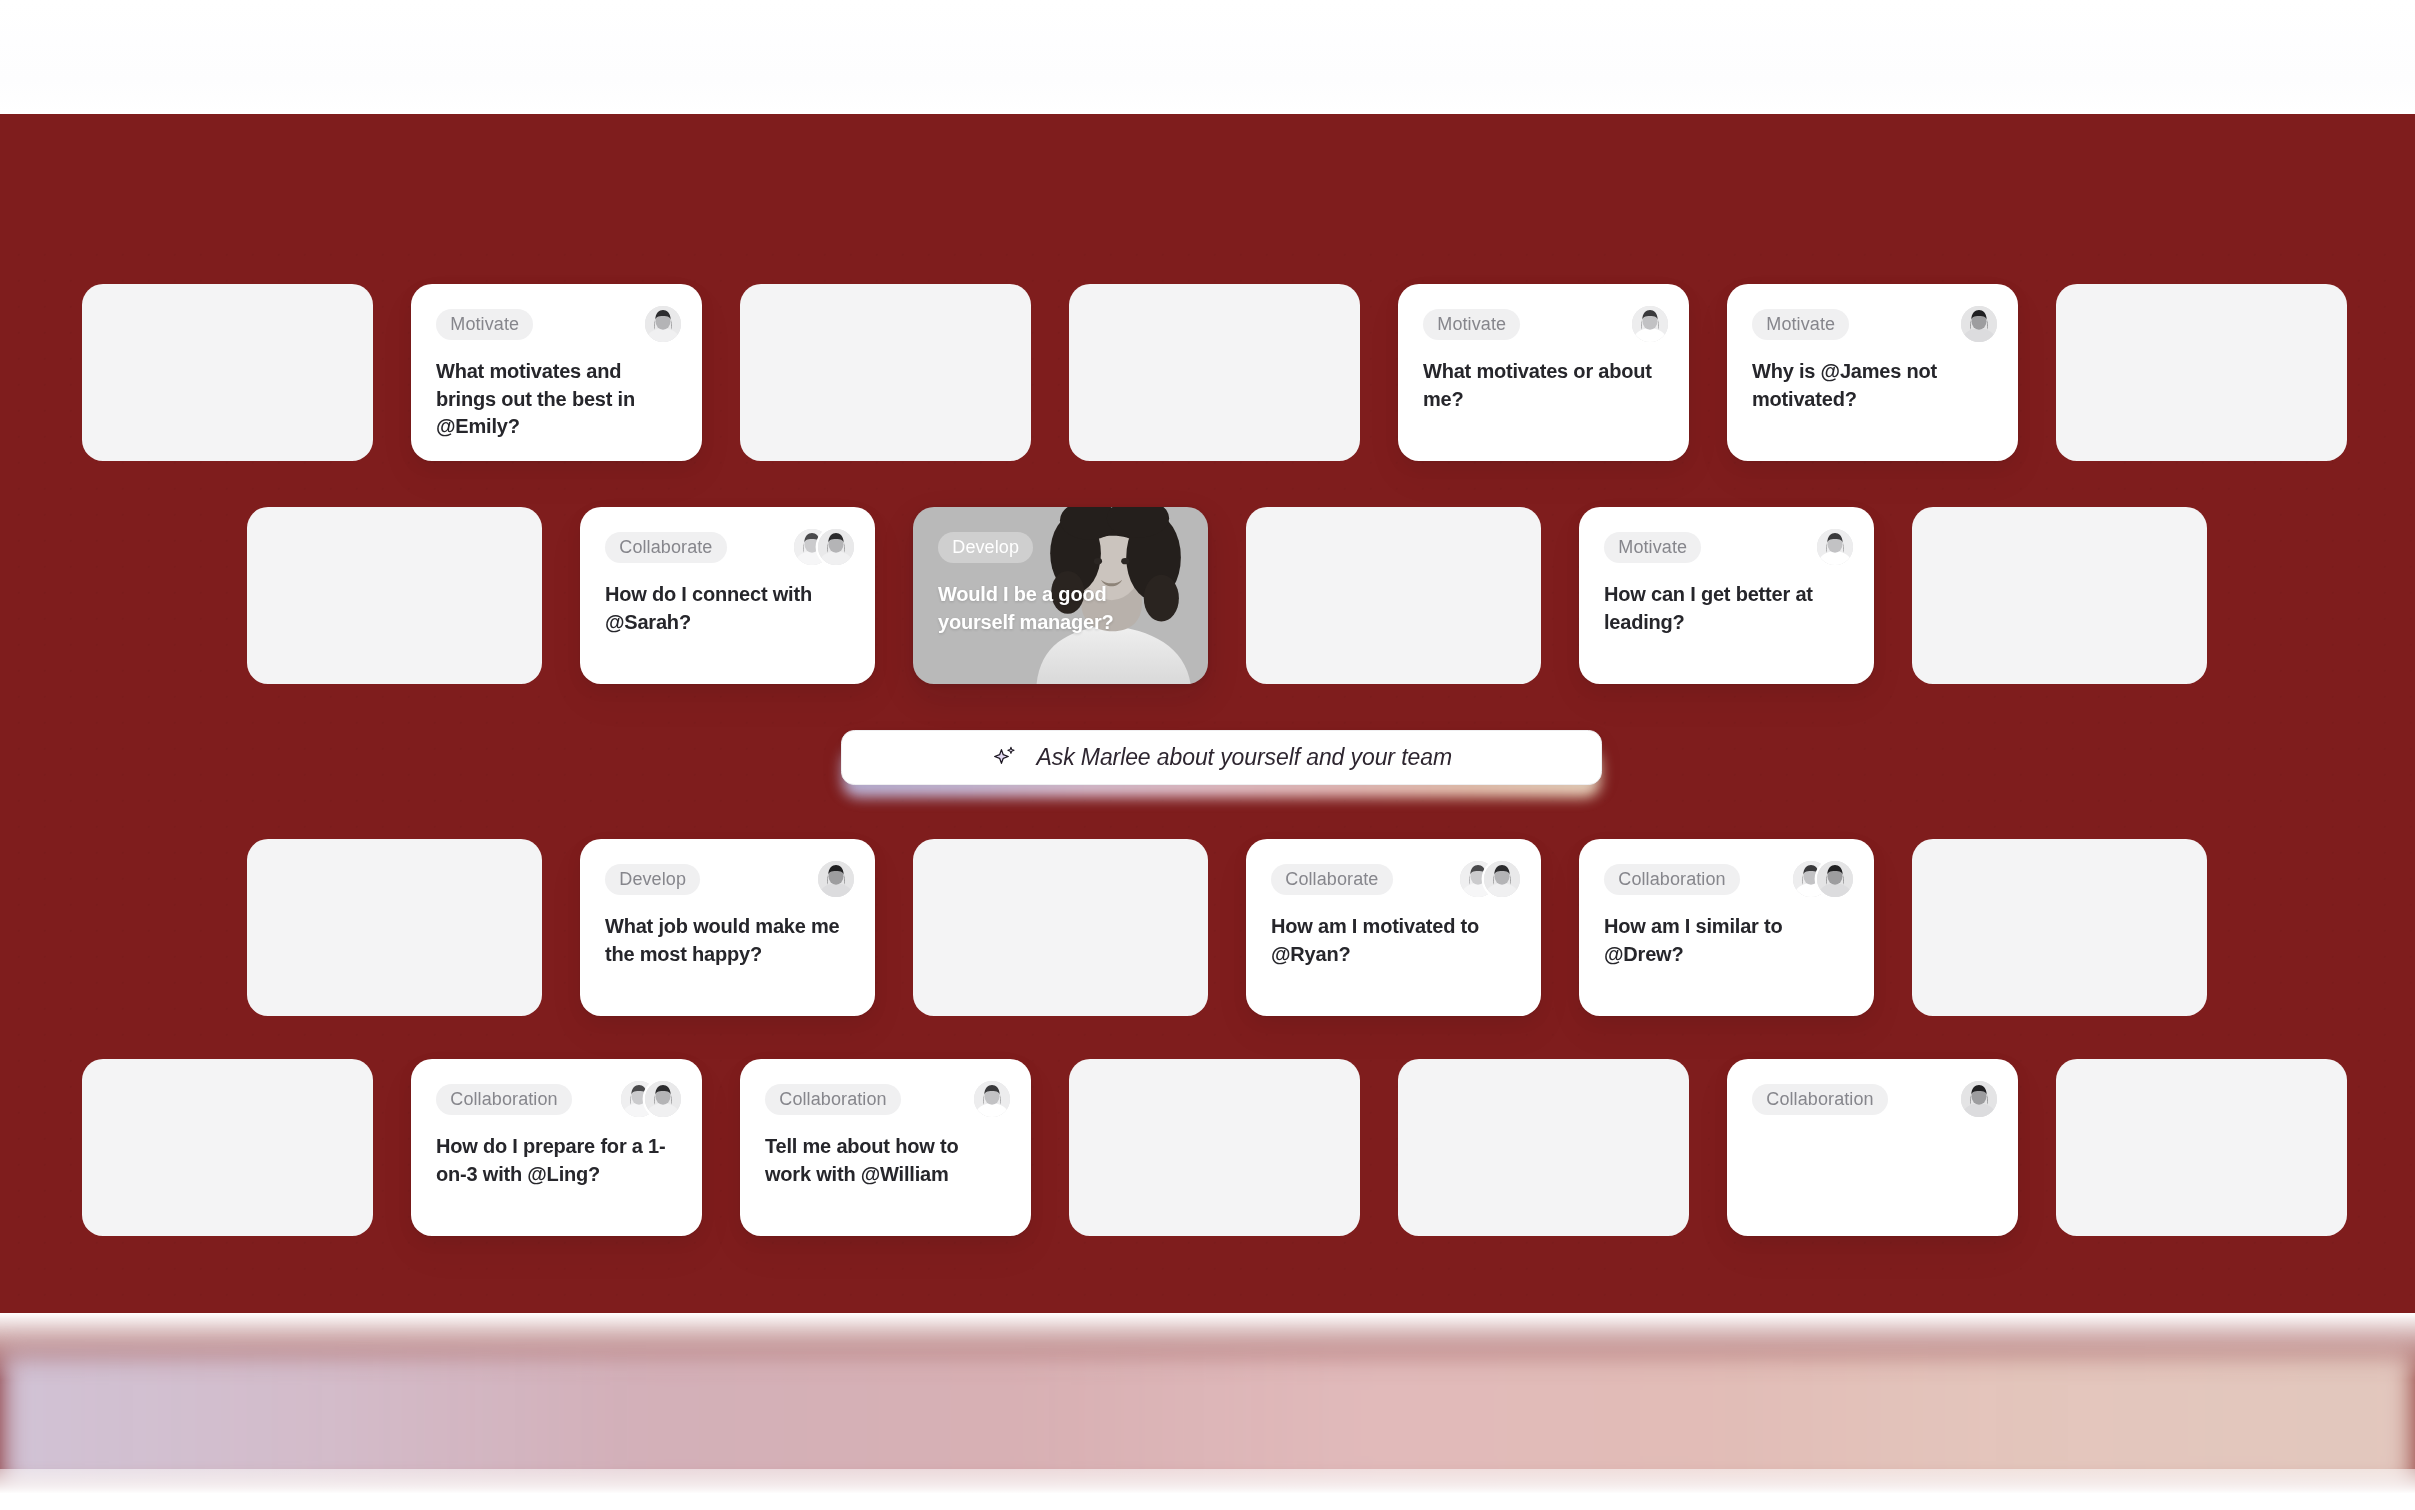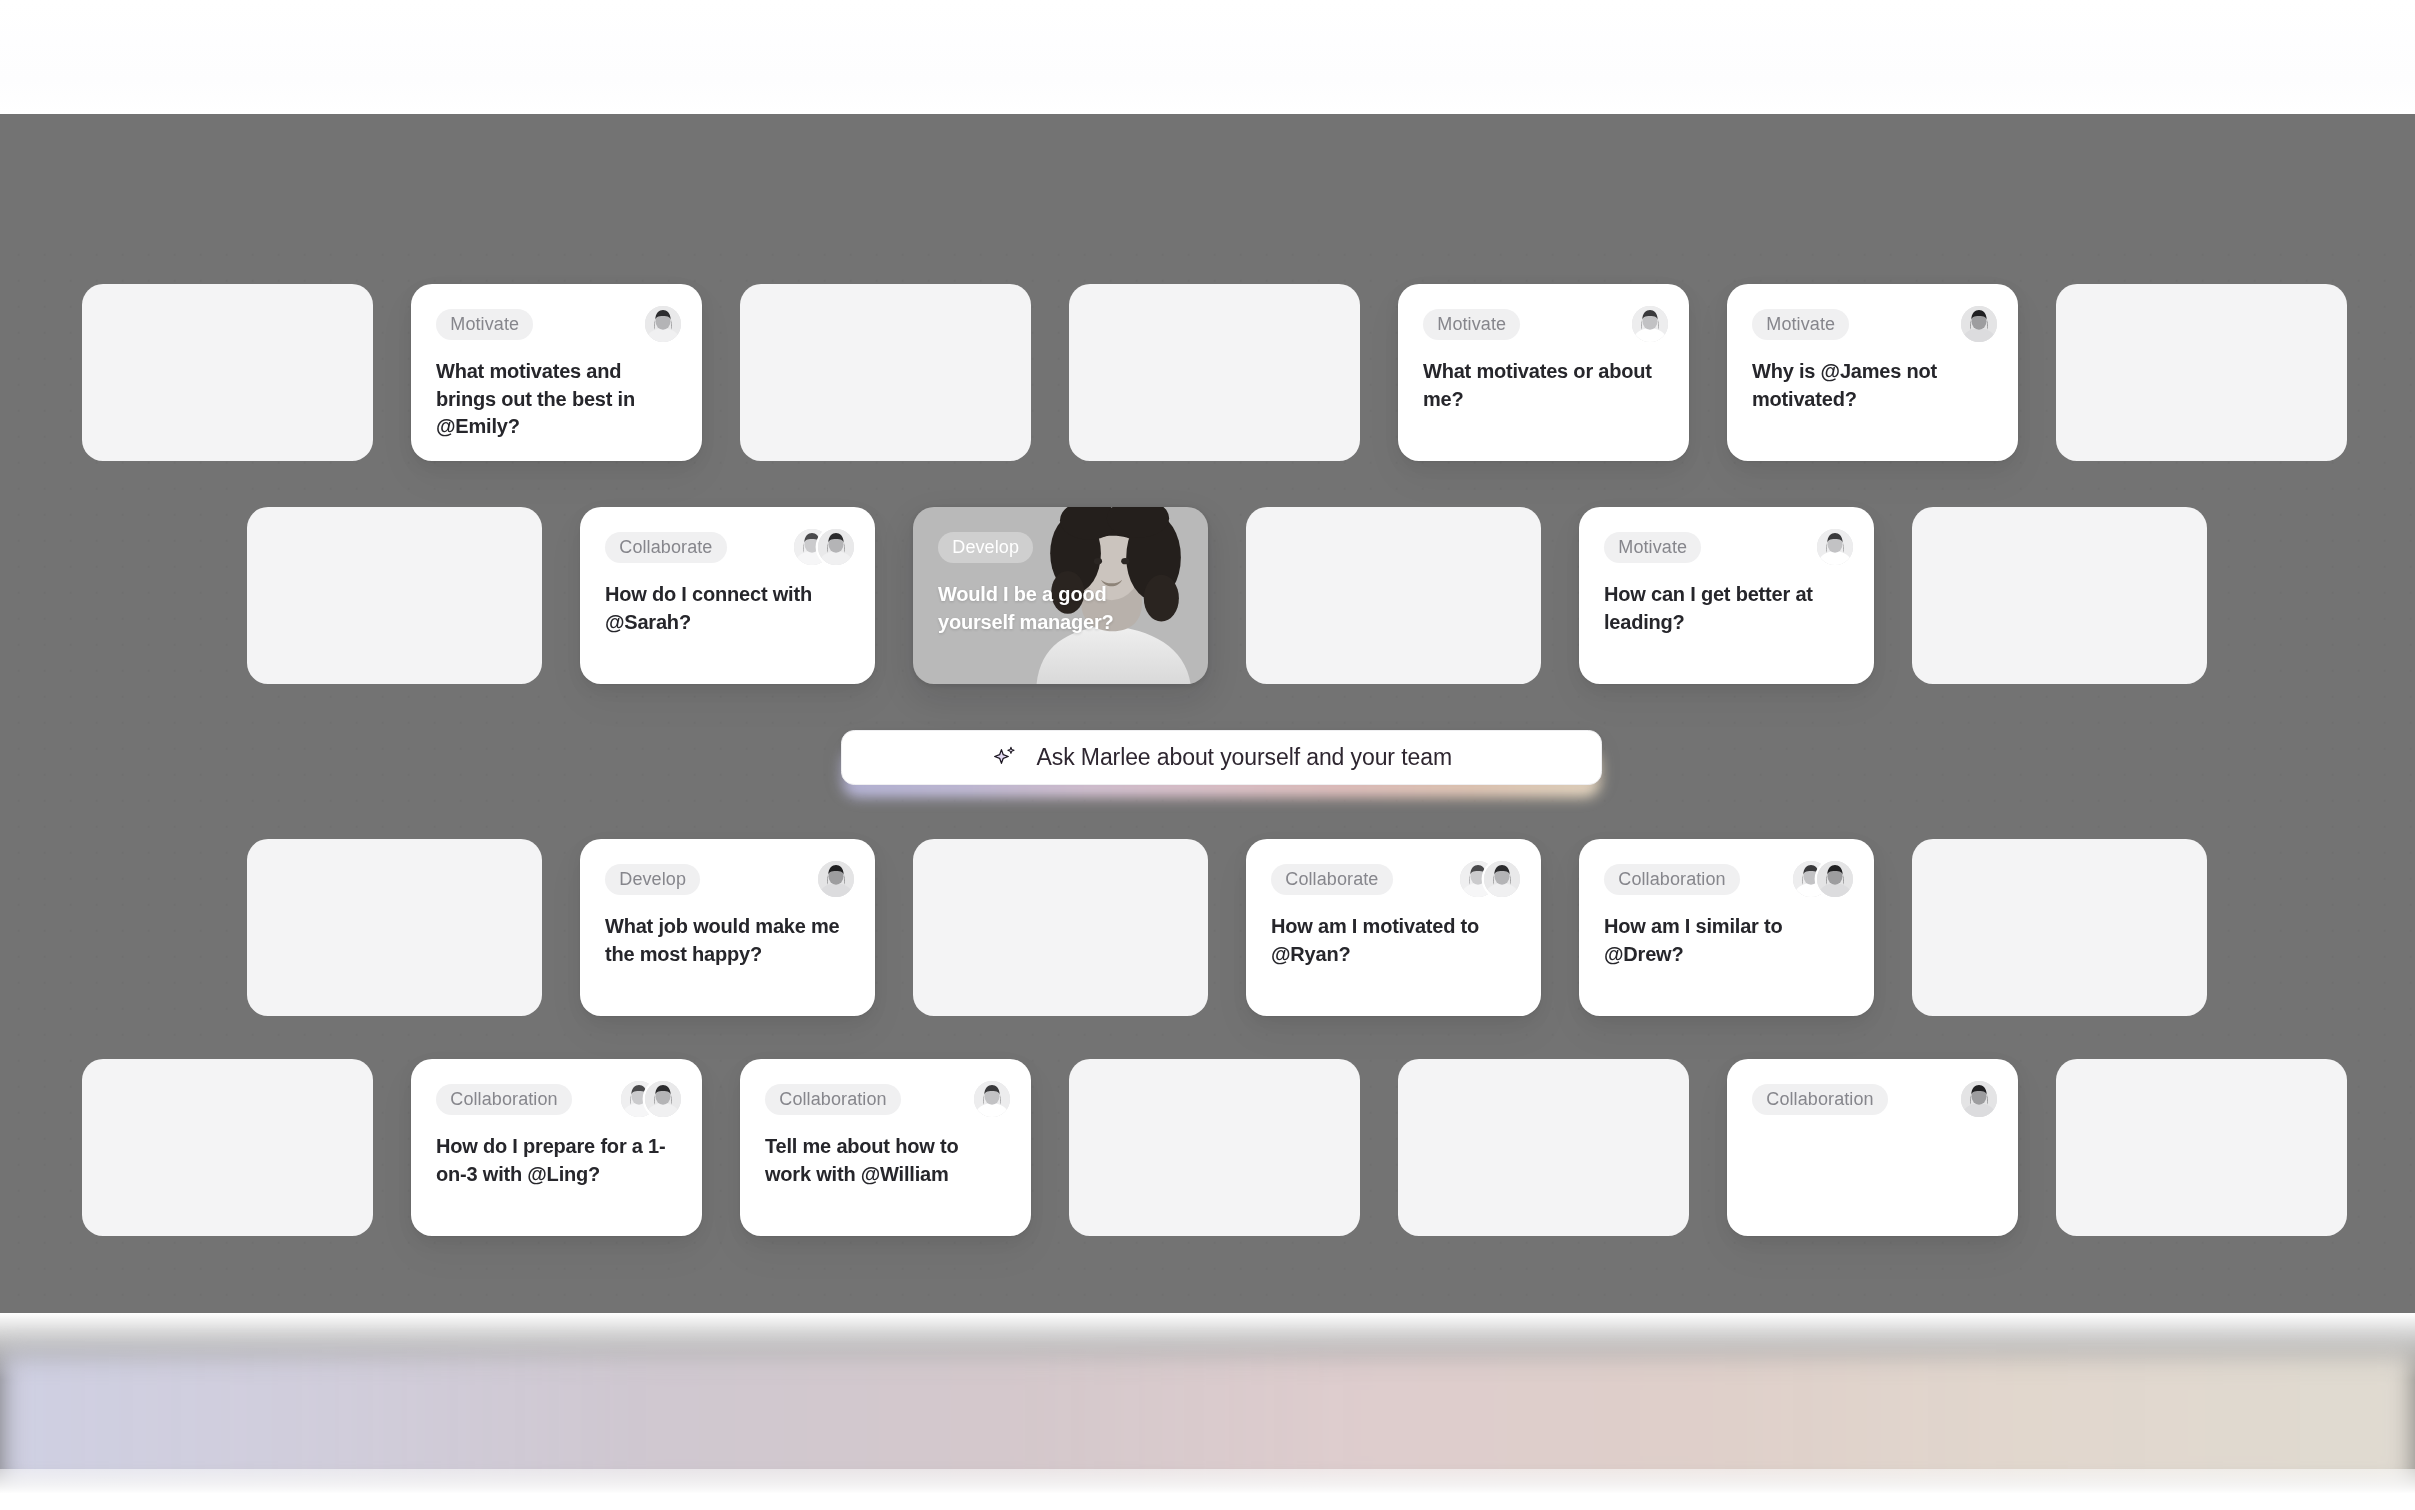--- a/index.html
+++ b/index.html
@@ -9,21 +9,21 @@
     height: 1510px;
     overflow: hidden;
     background: #ffffff;
     font-family: "Liberation Sans", sans-serif;
   }
 
   #stage {
     position: relative;
     width: 2416px;
     height: 1510px;
-    background: #737373;
+    background: #7f1d1d;
     overflow: hidden;
   }
 
   
   #dot-texture {
     position: absolute;
     left: 0; top: 238px;
     width: 2416px; height: 1065px;
     background-image:
       radial-gradient(circle, rgba(0,0,0,0.030) 1px, transparent 1.1px);
@@ -184,20 +184,21 @@
     left: 0; top: 0; width: 761px; height: 55px;
     border-radius: 13.3px;
     background: #ffffff;
     border: 1px solid #efeff1;
     box-shadow: 0 1.9px 4.8px rgba(16,17,23,0.05),
                 0 9.5px 25px rgba(16,17,23,0.07);
     display: flex;
     align-items: center;
     justify-content: center;
     gap: 17px;
+    font-style: italic;
   }
   #search-label {
     font-size: 23px;
     color: #2e2630;
     letter-spacing: -0.1px;
   }
   #sparkle-icon { display: block; width: 28.5px; height: 28.5px; }
 </style>
 </head>
 <body>

